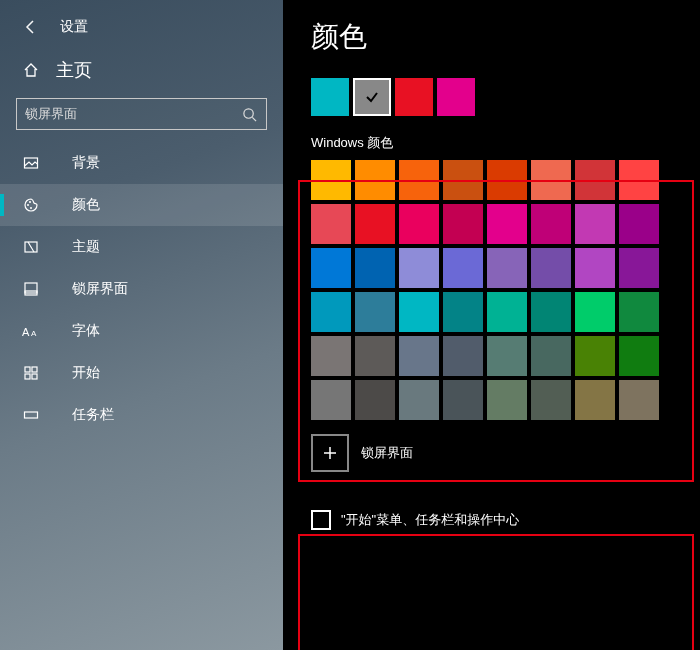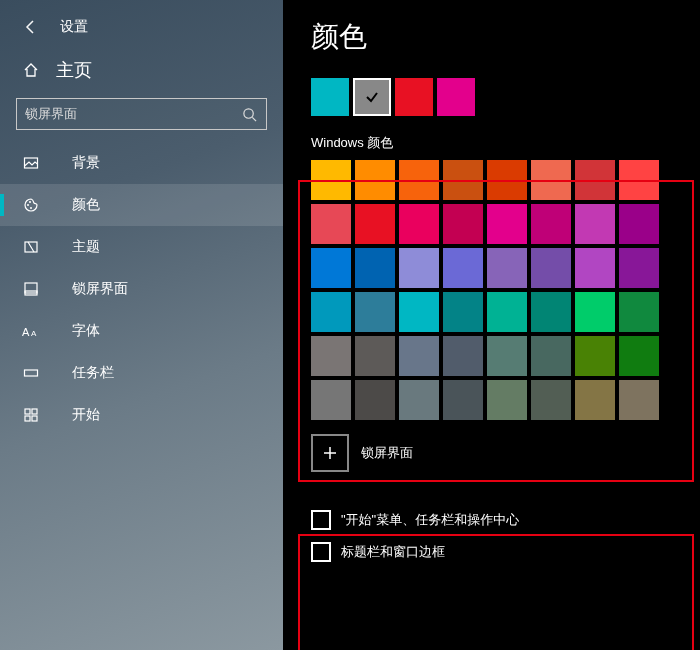--- a/index.html
+++ b/index.html
@@ -140,35 +140,35 @@
           <svg width="18" height="14" viewBox="0 0 18 14">
             <text x="0" y="12" font-size="11" fill="#fff" font-family="sans-serif">A</text>
             <text x="9" y="12" font-size="8" fill="#fff" font-family="sans-serif">A</text>
           </svg>
         </span>
       <span>字体</span>
     </li>
     <li>
       <span class="icon">
           <svg width="16" height="16" viewBox="0 0 16 16">
-            <rect x="1.5" y="5" width="13" height="6" stroke="#fff" stroke-width="1.2" fill="none"></rect>
-          </svg>
-        </span>
-      <span>任务栏</span>
-    </li>
-    <li>
-      <span class="icon">
-          <svg width="16" height="16" viewBox="0 0 16 16">
             <rect x="2" y="2" width="5" height="5" stroke="#fff" stroke-width="1.2" fill="none"></rect>
             <rect x="9" y="2" width="5" height="5" stroke="#fff" stroke-width="1.2" fill="none"></rect>
             <rect x="2" y="9" width="5" height="5" stroke="#fff" stroke-width="1.2" fill="none"></rect>
             <rect x="9" y="9" width="5" height="5" stroke="#fff" stroke-width="1.2" fill="none"></rect>
           </svg>
         </span>
       <span>开始</span>
+    </li>
+    <li>
+      <span class="icon">
+          <svg width="16" height="16" viewBox="0 0 16 16">
+            <rect x="1.5" y="5" width="13" height="6" stroke="#fff" stroke-width="1.2" fill="none"></rect>
+          </svg>
+        </span>
+      <span>任务栏</span>
     </li>
   </ul>
 </div>
 
 <div class="main">
   <div class="page-title">颜色</div>
   <div class="recent-row" id="recent-row">
       <div class="recent-sw" style="background: rgb(0, 183, 195);"></div>
       <div class="recent-sw sel">
         <svg width="16" height="16" viewBox="0 0 16 16">
@@ -238,20 +238,16 @@
         </svg>
     </div>
     <span style="font-size:13px;">锁屏界面</span>
   </div>
 
   <div style="height:26px;"></div>
   <div class="check-row">
     <span class="cbox"></span>
     <span>"开始"菜单、任务栏和操作中心</span>
   </div>
-  <div class="check-row">
-    <span class="cbox"></span>
-    <span>标题栏和窗口边框</span>
-  </div>
 </div>
 
 <div class="hl1"></div>
 <div class="hl2"></div>
 
 </body></html>

